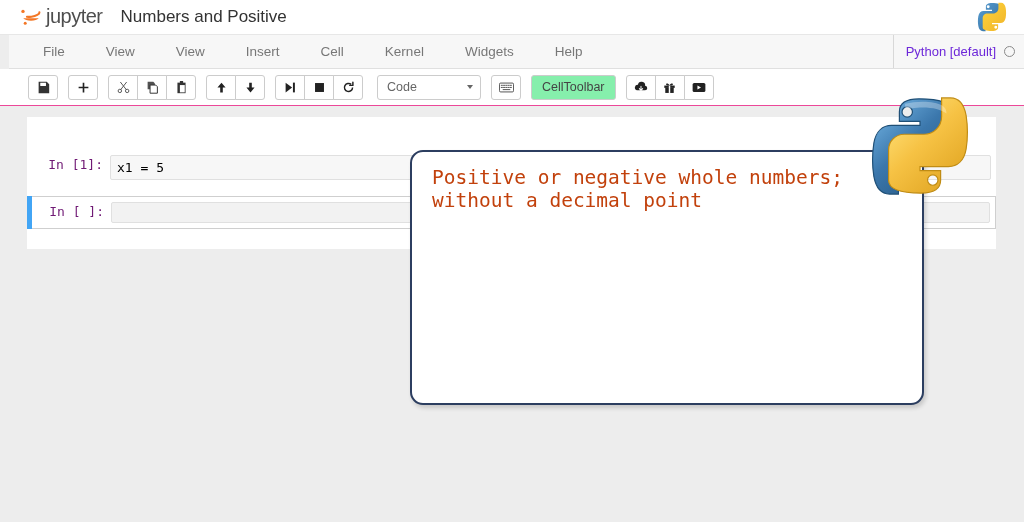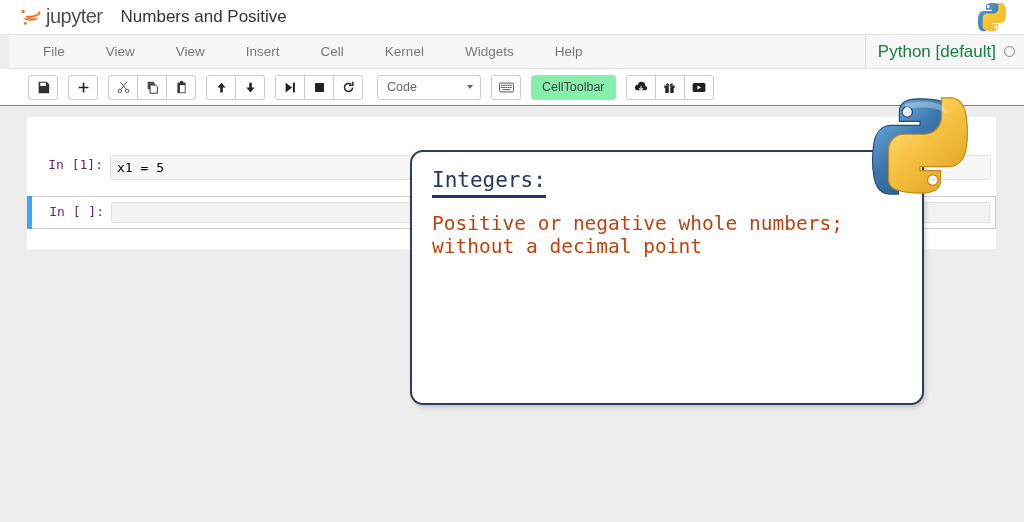--- a/index.html
+++ b/index.html
@@ -96,22 +96,22 @@
     position: absolute;
     right: 18px; top: 0;
     height: 33px;
     display: flex;
     align-items: center;
     gap: 8px;
     padding-left: 12px;
     border-left: 1px solid #d8d8d8;
   }
   .kernel-name {
-    font-size: 17px;
-    color: #15803d;
+    font-size: 13px;
+    color: #6d28d9;
     white-space: nowrap;
   }
   .kernel-circle {
     width: 11px; height: 11px;
     border: 1.6px solid #8a8a8a;
     border-radius: 50%;
     box-sizing: border-box;
   }
 
   
@@ -519,21 +519,20 @@
 
       <div class="cell cell-2 selected">
         <div class="prompt">In [ ]:</div>
         <div class="input-area"></div>
       </div>
 
     </div>
   </div>
 
   <div class="callout">
-    <div class="callout-heading">Integers:</div>
     <div class="callout-body">Positive or negative whole
 numbers; without a decimal point</div>
   </div>
 
   <span class="big-python">
     <svg width="124" height="108" viewBox="0 0 110 110">
       <defs>
         <linearGradient id="bb" x1="0.15" y1="0.05" x2="0.85" y2="0.95">
           <stop offset="0" stop-color="#6fb0e0"></stop>
           <stop offset="0.45" stop-color="#3b77ac"></stop>

